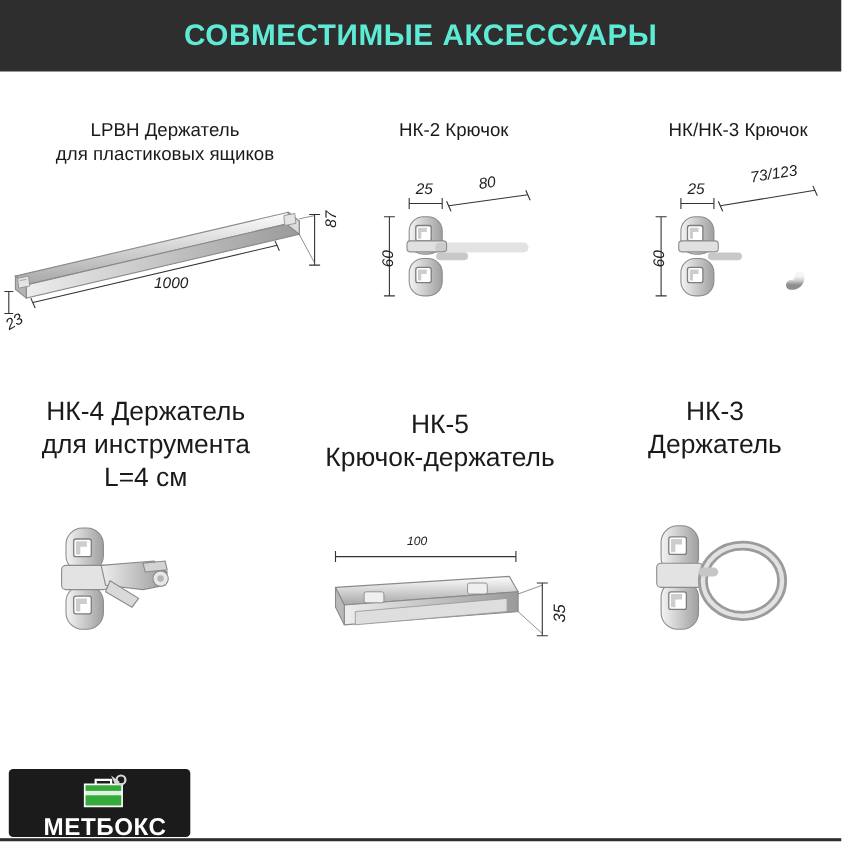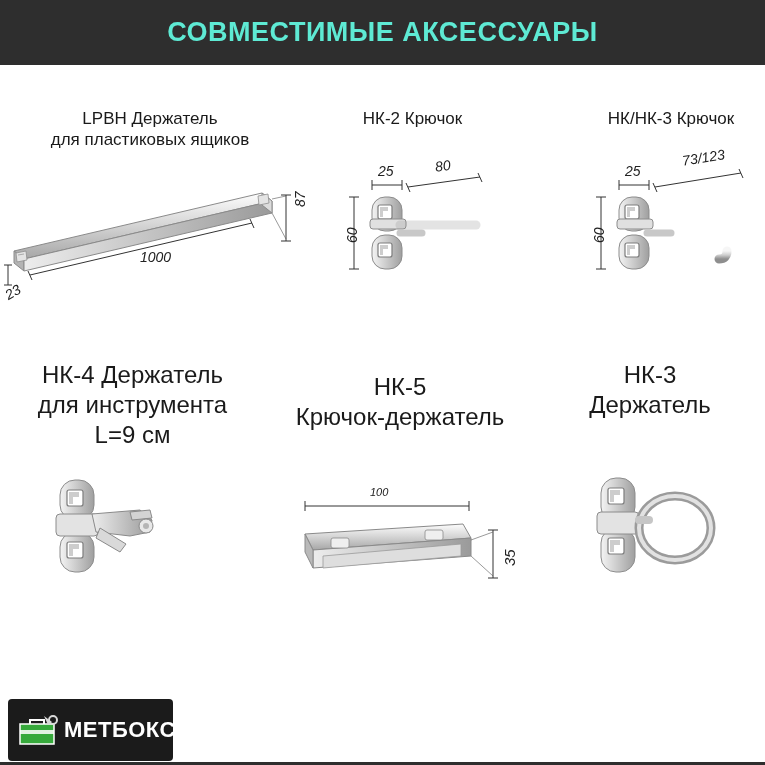--- a/index.html
+++ b/index.html
@@ -84,20 +84,21 @@
     left: 8px;
     bottom: 4px;
     width: 165px;
     height: 62px;
     background: #1b1b1b;
     border-radius: 4px;
     display: flex;
     align-items: center;
     padding-left: 6px;
     box-sizing: border-box;
+    flex-direction: column;
   }
   .logo-mark {
     position: relative;
     width: 46px;
     height: 40px;
     flex: 0 0 auto;
   }
   .logo-text {
     color: #ffffff;
     font-size: 22px;
@@ -257,21 +258,21 @@
       <div class="dim" style="left:74px; top:0px;">25</div>
       <div class="dim" style="left:130px; top:-10px; transform:rotate(-9deg); transform-origin:left top;">73/123</div>
       <div class="dim" style="left:40px; top:80px; transform:rotate(-90deg); transform-origin:left top;">60</div>
     </div>
   </div>
 
   <div class="cell" style="left:0; top:360px; width:265px;">
     <div class="caption caption-big">
       <span class="ln"><b class="code">НК-4</b> <span>Держатель</span></span>
       <span class="ln">для инструмента</span>
-      <span class="ln">L=9 см</span>
+      <span class="ln">L=4 см</span>
     </div>
     <div class="art" style="left:0; top:110px; width:265px; height:150px;">
       <svg width="265" height="150" viewBox="0 0 265 150">
 
         <rect x="60" y="10" width="34" height="40" rx="15" fill="url(#gPlate)" stroke="#8c8c8c" stroke-width="1"></rect>
         <rect x="60" y="62" width="34" height="40" rx="15" fill="url(#gPlate)" stroke="#8c8c8c" stroke-width="1"></rect>
         <rect x="67" y="20" width="16" height="16" rx="2" fill="#ffffff" stroke="#7d7d7d" stroke-width="1.2"></rect>
         <rect x="67" y="72" width="16" height="16" rx="2" fill="#ffffff" stroke="#7d7d7d" stroke-width="1.2"></rect>
         <path d="M69 22 h10 v5 h-6 v7 h-4 z" fill="#cdcdcd"></path>
         <path d="M69 74 h10 v5 h-6 v7 h-4 z" fill="#cdcdcd"></path>

